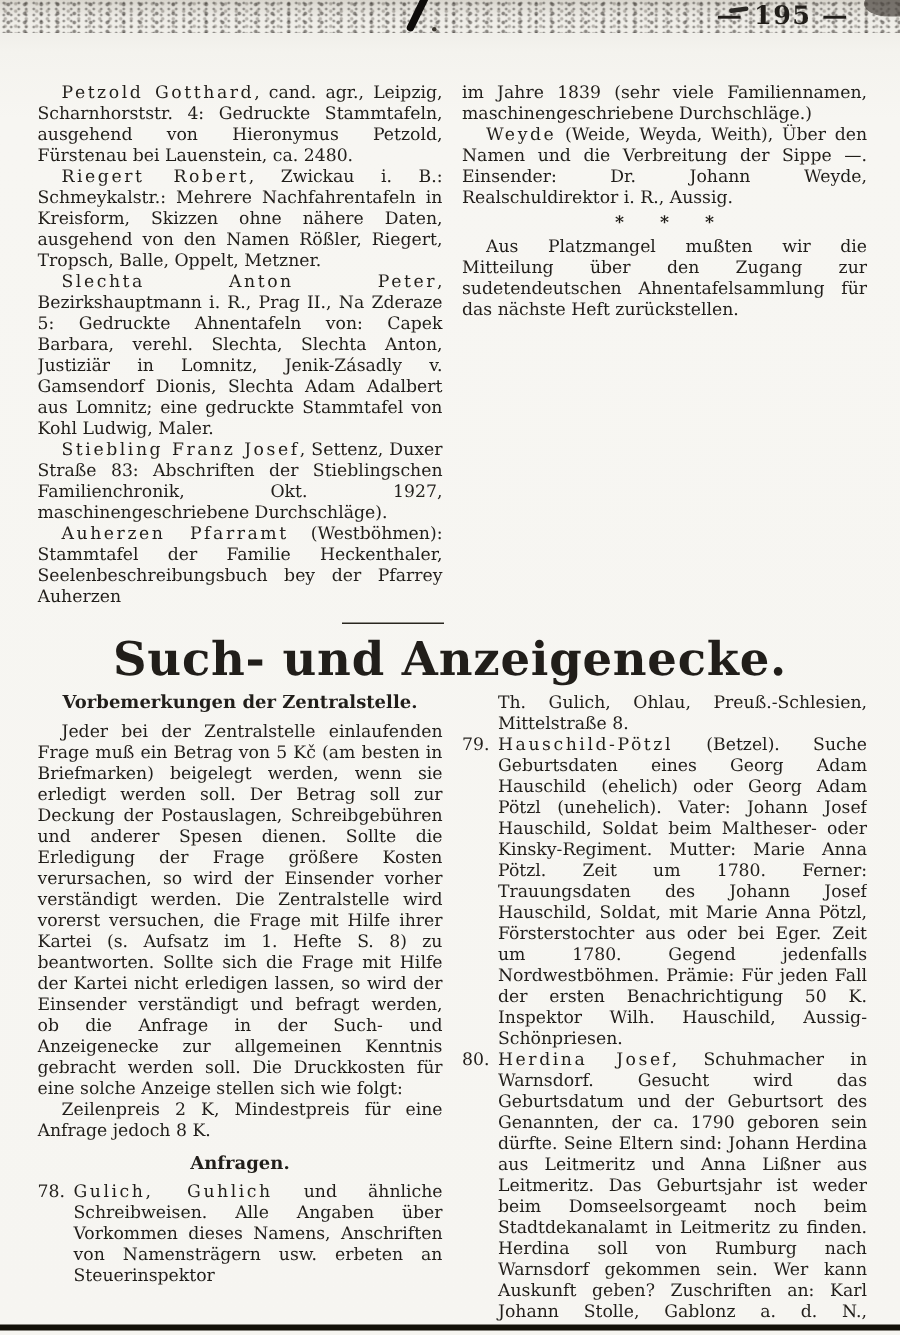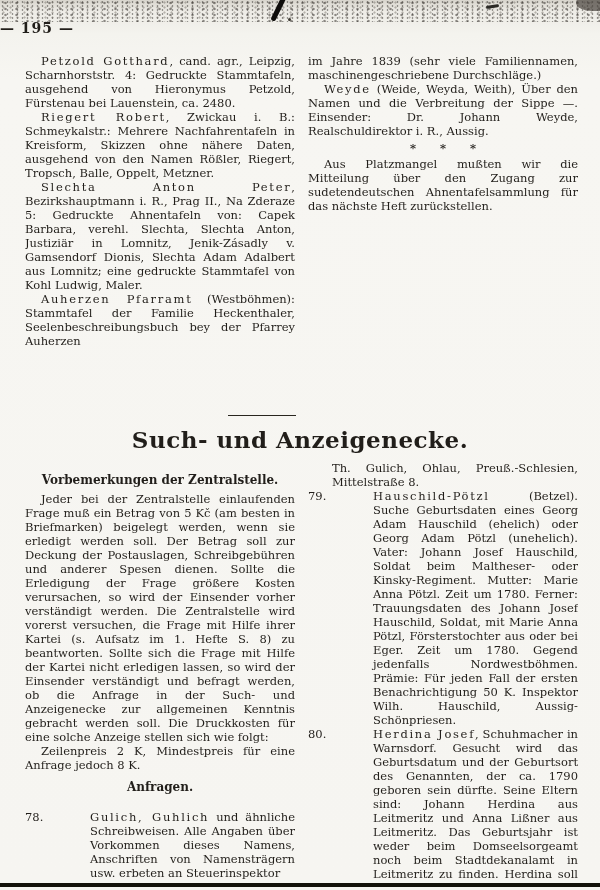--- a/index.html
+++ b/index.html
@@ -21,62 +21,63 @@
     background-size:11px 6px, 7px 5px, 5px 4px, 100% 100%;
   }
   .ink-stroke { position:absolute; top:-5px; left:276px; width:5px; height:27px;
     background:#0e0c0a; border-radius:2px 2px 3px 3px; transform:rotate(26deg); z-index:2; }
   .ink-dot { position:absolute; top:18px; left:288px; width:3px; height:3px;
     background:#3a362f; border-radius:50%; z-index:2; }
   .ink-dash { position:absolute; top:5px; left:486px; width:13px; height:3px;
     background:#2b2925; border-radius:2px; transform:rotate(-8deg); z-index:2; }
   .corner-blot { position:absolute; top:-4px; right:-4px; width:28px; height:15px;
     background:#4a453e; border-radius:45% 0 0 60%; opacity:.7; z-index:2; }
-  .page-num { position:absolute; top:21px; left:0; width:566px; text-align:left;
-    font-weight:bold; font-size:14px; letter-spacing:1px; z-index:3; }
+  .page-num { position:absolute; top:4px; left:0; width:566px; text-align:right;
+    font-weight:bold; font-size:17px; letter-spacing:1px; z-index:3; }
   .cols { position:absolute; left:25px; width:553px; display:flex;
     justify-content:space-between; z-index:3; }
   .upper { top:54px; height:357px; overflow:hidden; }
   .lower { top:461px; height:421px; overflow:hidden; }
   .col { width:270px; }
   .para { margin:0; text-align:justify; }
   .ind { text-indent:16px; }
   .mt { margin-top:13px; }
   .sperr { letter-spacing:1.7px;margin-top:39px; }
   .stars { margin:3px 0 2px; text-align:center; font-weight:bold; letter-spacing:10px; text-indent:10px; }
-  .sub-head { text-align:center; font-weight:bold; font-size:12px; margin:12px 0 5px; }
-  .sub-head.low { margin:8px 0 16px; }
-  .entry { display:flex; margin:0;gap:41px; }
+  .sub-head { text-align:center; font-weight:bold; font-size:12px; margin:0 0 5px; }
+  .sub-head.low { margin:8px 0 5px; }
+  .entry { display:flex; margin:0; }
   .enum { flex:none; width:24px; }
   .ebody { flex:1; text-align:justify; }
   .cont { margin-left:24px; }
   .divider { position:absolute; top:415px; left:228px; width:68px; height:0;
     border-top:1.5px solid #29261f; z-index:3; }
   .sec-head { position:absolute; top:425px; left:0; width:600px; text-align:center;
-    font-weight:bold; font-size:23px; line-height:30px; letter-spacing:0.5px; z-index:3; }
+    font-weight:bold; font-size:31px; line-height:30px; letter-spacing:0.5px; z-index:3; }
   .bottom-bar { position:absolute; top:883px; left:0; width:100%; height:4px;
     background:#131109; z-index:4; }
 </style>
 </head>
 <body>
 
 <div class="page">
   <div class="noise-band"></div>
   <div class="ink-stroke"></div>
   <div class="ink-dot"></div>
   <div class="ink-dash"></div>
   <div class="corner-blot"></div>
 
   <div class="page-num">— 195 —</div>
 
   <div class="cols upper">
     <div class="col">
       <p class="para ind"><span class="sperr">Petzold Gotthard</span><span>, cand. agr., Leipzig, Scharnhorststr. 4: Gedruckte Stammtafeln, ausgehend von Hieronymus Petzold, Fürstenau bei Lauenstein, ca. 2480.</span></p>
       <p class="para ind"><span class="sperr">Riegert Robert</span><span>, Zwickau i. B.: Schmeykalstr.: Mehrere Nachfahrentafeln in Kreisform, Skizzen ohne nähere Daten, ausgehend von den Namen Rößler, Riegert, Tropsch, Balle, Oppelt, Metzner.</span></p>
       <p class="para ind"><span class="sperr">Slechta Anton Peter</span><span>, Bezirkshauptmann i. R., Prag II., Na Zderaze 5: Gedruckte Ahnentafeln von: Capek Barbara, verehl. Slechta, Slechta Anton, Justiziär in Lomnitz, Jenik-Zásadly v. Gamsendorf Dionis, Slechta Adam Adalbert aus Lomnitz; eine gedruckte Stammtafel von Kohl Ludwig, Maler.</span></p>
+      <p class="para ind"><span class="sperr">Stiebling Franz Josef</span><span>, Settenz, Duxer Straße 83: Abschriften der Stieblingschen Familienchronik, Okt. 1927, maschinengeschriebene Durchschläge).</span></p>
       <p class="para ind"><span class="sperr">Auherzen Pfarramt</span><span> (Westböhmen): Stammtafel der Familie Heckenthaler, Seelenbeschreibungsbuch bey der Pfarrey Auherzen</span></p>
     </div>
     <div class="col">
       <p class="para"><span class="sperr"></span><span>im Jahre 1839 (sehr viele Familiennamen, maschinengeschriebene Durchschläge.)</span></p>
       <p class="para ind"><span class="sperr">Weyde</span><span> (Weide, Weyda, Weith), Über den Namen und die Verbreitung der Sippe —. Einsender: Dr. Johann Weyde, Realschuldirektor i. R., Aussig.</span></p>
       <p class="stars">* * *</p>
       <p class="para ind"><span>Aus Platzmangel mußten wir die Mitteilung über den Zugang zur sudetendeutschen Ahnentafelsammlung für das nächste Heft zurückstellen.</span></p>
     </div>
   </div>
 

